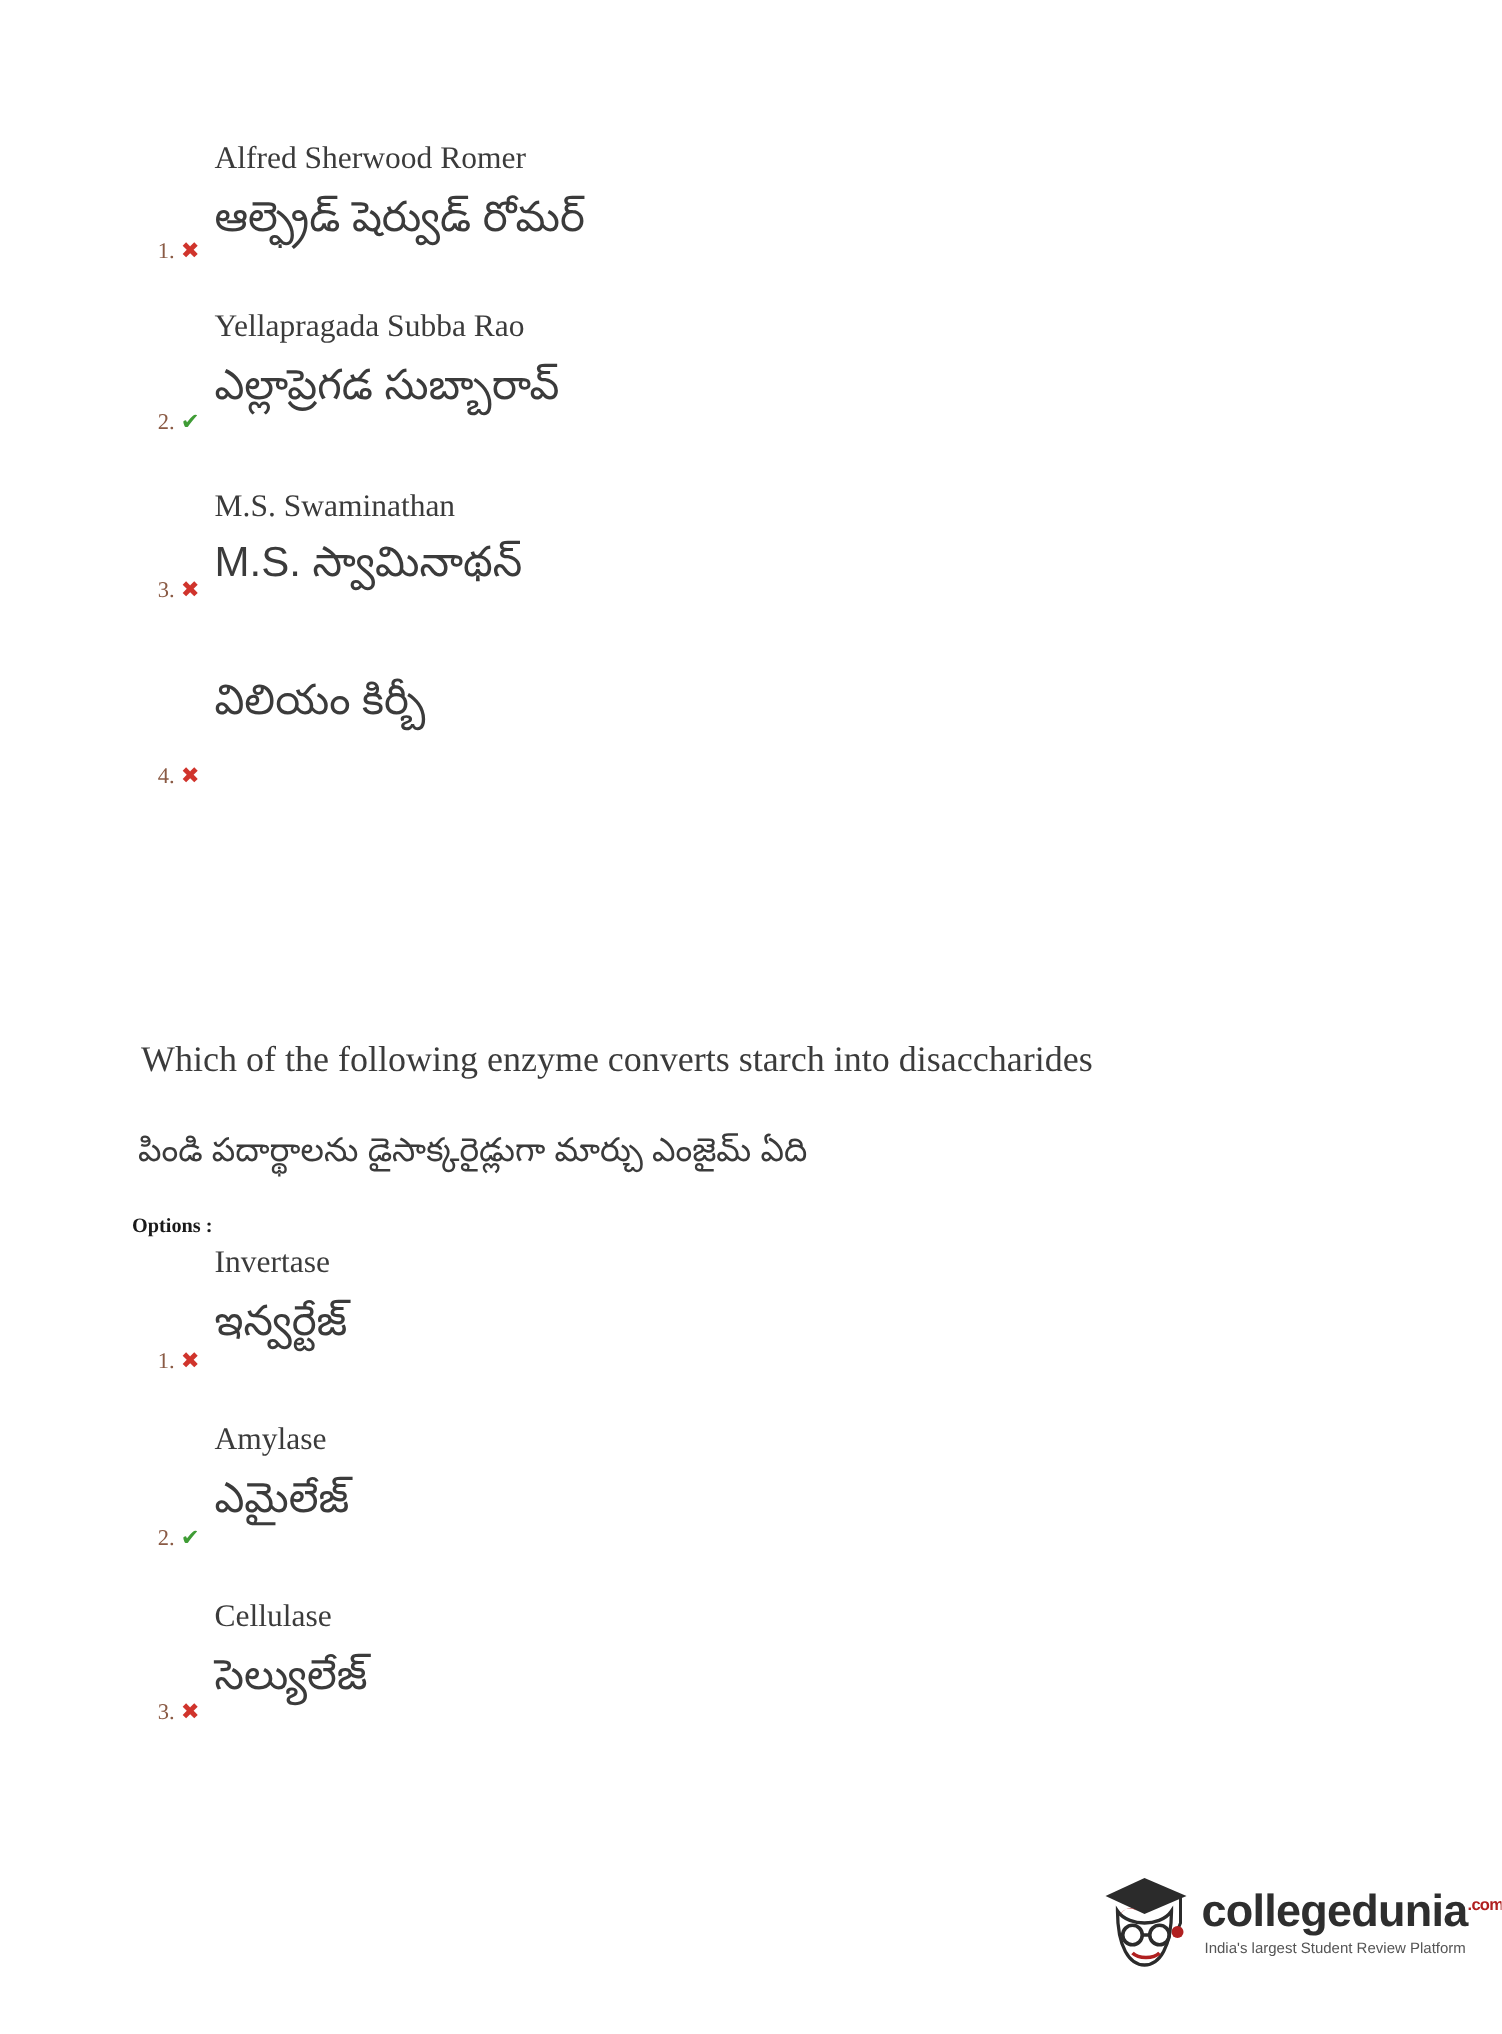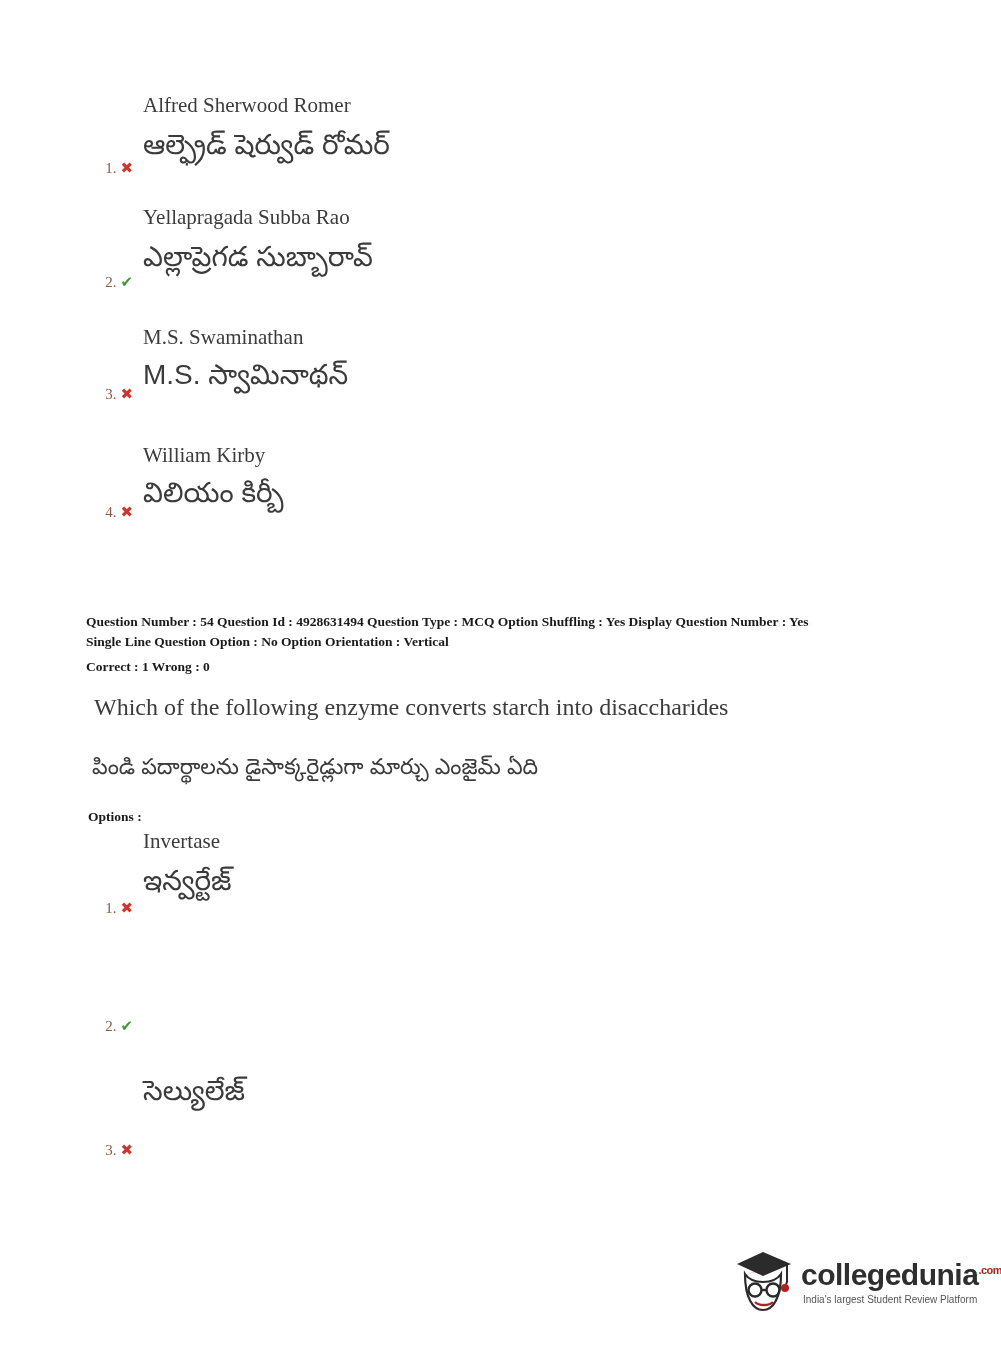--- a/index.html
+++ b/index.html
@@ -165,32 +165,26 @@
         <div class="opt-en">M.S. Swaminathan</div>
         <div class="opt-te" style="margin-top:6px;">M.S. స్వామినాథన్</div>
       </div>
     </div>
 
     <div class="option-row" style="height:100px;">
       <div class="option-marker" style="top:62px;">
         <span class="option-num">4.</span><span class="mark wrong">✖</span>
       </div>
       <div class="option-texts">
-        <div class="opt-en">William Kirby</div>
         <div class="opt-te" style="margin-top:6px;">విలియం కిర్బీ</div>
       </div>
     </div>
 
   </div>
 
-  <div class="meta" style="position:absolute; left:86px; top:612px; width:820px;">
-    <div>Question Number : 54  Question Id : 4928631494  Question Type : MCQ  Option Shuffling : Yes  Display Question Number : Yes</div>
-    <div class="line2">Single Line Question Option : No  Option Orientation : Vertical</div>
-    <div class="line3">Correct : 1  Wrong : 0</div>
-  </div>
 
   <div class="q-en" style="position:absolute; left:94px; top:694px;">Which of the following enzyme converts starch into disaccharides</div>
   <div class="q-te" style="position:absolute; left:92px; top:754px;">పిండి పదార్థాలను డైసాక్కరైడ్లుగా మార్చు ఎంజైమ్ ఏది</div>
 
   <div class="options-label" style="position:absolute; left:88px; top:809px;">Options :</div>
 
   <div style="position:absolute; left:85px; top:828px; width:830px;">
 
     <div class="option-row" style="height:118px;">
       <div class="option-marker" style="top:72px;">
@@ -199,27 +193,32 @@
       <div class="option-texts">
         <div class="opt-en">Invertase</div>
         <div class="opt-te" style="margin-top:8px;">ఇన్వర్టేజ్</div>
       </div>
     </div>
 
     <div class="option-row" style="height:118px;">
       <div class="option-marker" style="top:72px;">
         <span class="option-num">2.</span><span class="mark right">✔</span>
       </div>
+      <div class="option-texts">
+        <div class="opt-en">Amylase</div>
+        <div class="opt-te" style="margin-top:8px;">ఎమైలేజ్</div>
+      </div>
     </div>
 
     <div class="option-row" style="height:110px;">
       <div class="option-marker" style="top:70px;">
         <span class="option-num">3.</span><span class="mark wrong">✖</span>
       </div>
       <div class="option-texts">
+        <div class="opt-en">Cellulase</div>
         <div class="opt-te" style="margin-top:8px;">సెల్యులేజ్</div>
       </div>
     </div>
 
   </div>
 
   <div class="logo">
     <svg width="70" height="80" viewBox="0 0 70 80">
       <path d="M8 26 L34 14 L62 26 L34 38 Z" fill="#2b2b2b"></path>
       <path d="M58 27 L58 44 C58 44 57 47 56 48" stroke="#2b2b2b" stroke-width="2" fill="none"></path>

